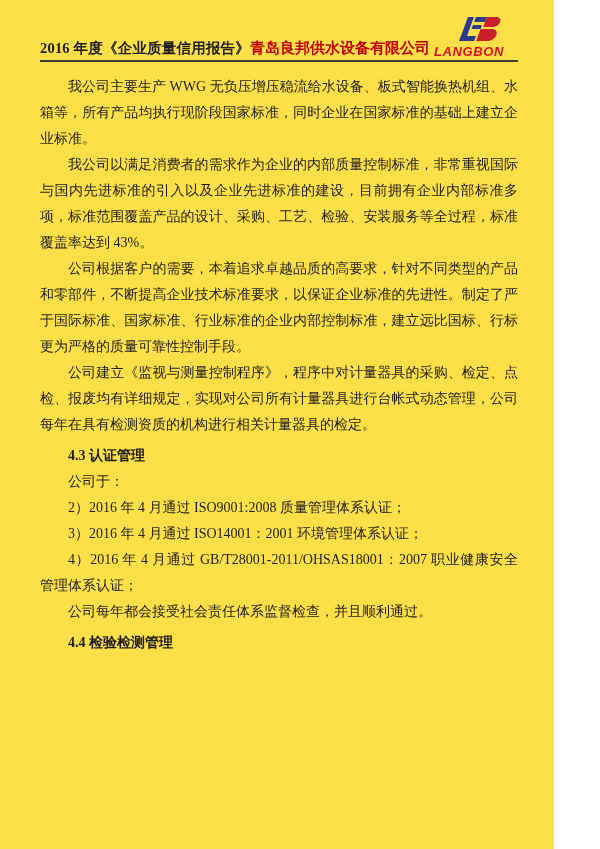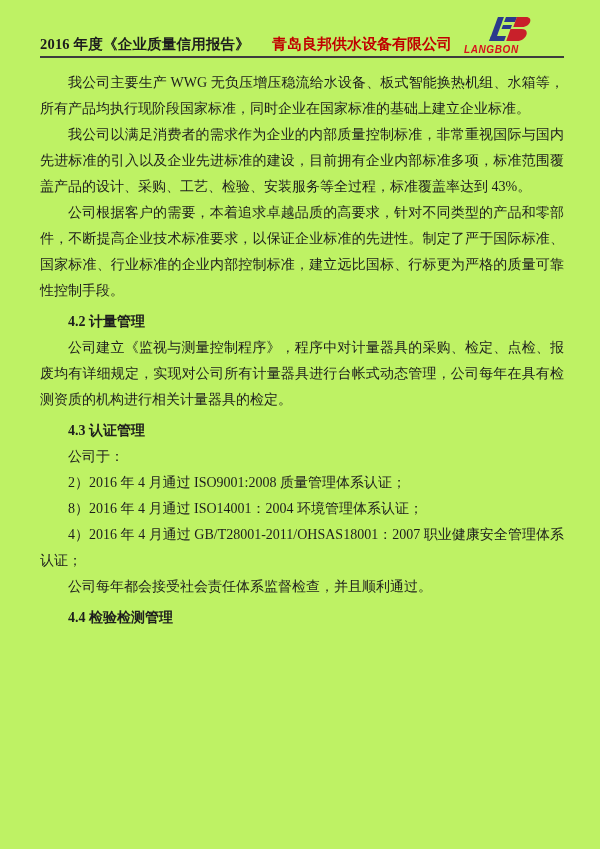--- a/index.html
+++ b/index.html
@@ -2,23 +2,23 @@
 <html><head>
 <meta charset="utf-8">
 <style>
   html, body {
     margin: 0;
     padding: 0;
     background: #ffffff;
   }
   .page {
     position: relative;
-    width: 600px;
+    width: 554px;
     height: 849px;
-    background: #bef264;
+    background: #fde047;
     font-family: "Liberation Serif", "DejaVu Serif", serif;
     color: #1d1d1d;
     overflow: hidden;
     box-sizing: border-box;
   }
   
   .page-header {
     margin: 0 36px 0 40px;
     padding-top: 14px;
     padding-bottom: 1px;
@@ -30,21 +30,21 @@
   .report-title {
     font-size: 14.5px;
     font-weight: bold;
     letter-spacing: 0.2px;
     white-space: nowrap;
     padding-bottom: 1px;
   }
   .header-right {
     display: flex;
     align-items: flex-end;
-    gap: 12px;
+    gap: 4px;
   }
   .company-name {
     font-size: 15px;
     font-weight: bold;
     color: #c00000;
     white-space: nowrap;
     padding-bottom: 1px;
   }
   .logo-block {
     position: relative;
@@ -53,21 +53,21 @@
     align-items: flex-start;
     width: 100px;
   }
   .logo-mark {
     display: block;
     margin-left: 14px;
     line-height: 0;
   }
   .logo-text {
     font-family: "Liberation Sans", sans-serif;
-    font-size: 10px;
+    font-size: 13px;
     font-weight: bold;
     font-style: italic;
     color: #d8101d;
     letter-spacing: 0.6px;
     white-space: nowrap;
   }
   
   .page-body {
     margin: 12px 36px 0 40px;
     font-size: 14px;
@@ -121,32 +121,31 @@
   </header>
 
   <main class="page-body">
 
     <p>我公司主要生产 WWG 无负压增压稳流给水设备、板式智能换热机组、水箱等，所有产品均执行现阶段国家标准，同时企业在国家标准的基础上建立企业标准。</p>
 
     <p>我公司以满足消费者的需求作为企业的内部质量控制标准，非常重视国际与国内先进标准的引入以及企业先进标准的建设，目前拥有企业内部标准多项，标准范围覆盖产品的设计、采购、工艺、检验、安装服务等全过程，标准覆盖率达到 43%。</p>
 
     <p>公司根据客户的需要，本着追求卓越品质的高要求，针对不同类型的产品和零部件，不断提高企业技术标准要求，以保证企业标准的先进性。制定了严于国际标准、国家标准、行业标准的企业内部控制标准，建立远比国标、行标更为严格的质量可靠性控制手段。</p>
 
-    <h3 class="section-heading">4.2 计量管理</h3>
 
     <p>公司建立《监视与测量控制程序》，程序中对计量器具的采购、检定、点检、报废均有详细规定，实现对公司所有计量器具进行台帐式动态管理，公司每年在具有检测资质的机构进行相关计量器具的检定。</p>
 
     <h3 class="section-heading">4.3 认证管理</h3>
 
     <p>公司于：</p>
 
 
     <p>2）2016 年 4 月通过 ISO9001:2008 质量管理体系认证；</p>
 
-    <p>8）2016 年 4 月通过 ISO14001：2004 环境管理体系认证；</p>
+    <p>3）2016 年 4 月通过 ISO14001：2001 环境管理体系认证；</p>
 
     <p>4）2016 年 4 月通过 GB/T28001-2011/OHSAS18001：2007 职业健康安全管理体系认证；</p>
 
 
 
     <p>公司每年都会接受社会责任体系监督检查，并且顺利通过。</p>
 
     <h3 class="section-heading">4.4 检验检测管理</h3>
 
 

